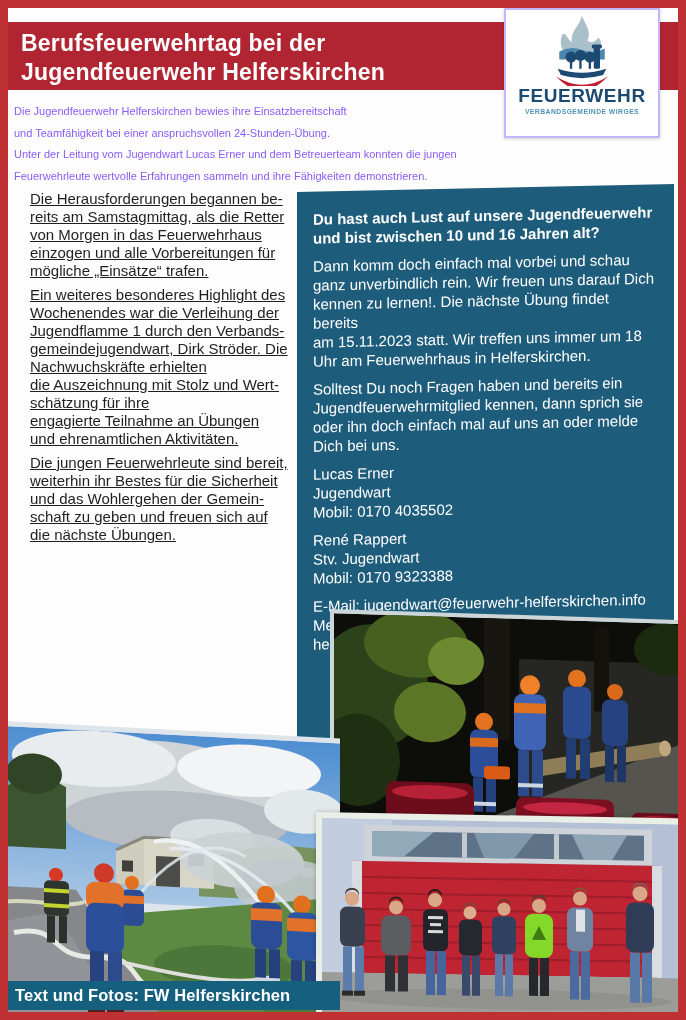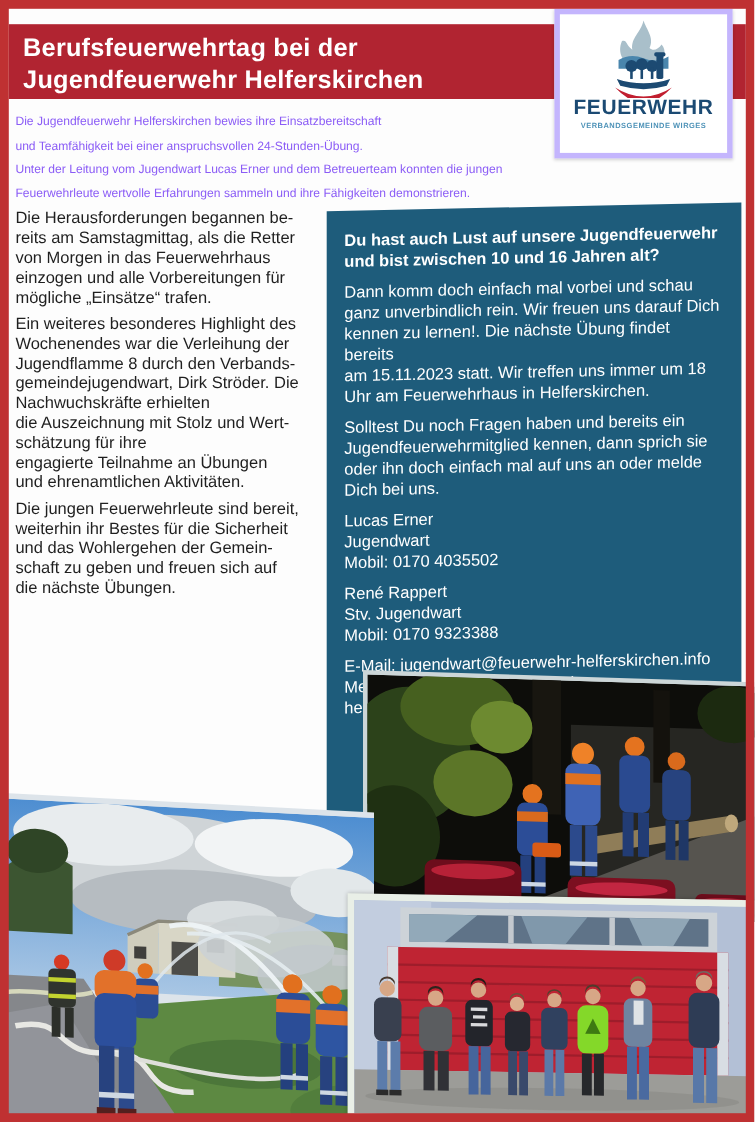--- a/index.html
+++ b/index.html
@@ -14,36 +14,36 @@
   
   .band{position:absolute;left:8px;top:22px;width:670px;height:68px;background:#b12431;z-index:1;}
   .band h1{
     margin:0;padding:7px 0 0 13px;color:#ffffff;font-size:23px;line-height:29px;
     font-weight:bold;white-space:pre-line;letter-spacing:.2px;
   }
 
   
   .logo-box{
     position:absolute;left:504px;top:8px;width:152px;height:126px;background:#ffffff;
-    border:5px solid #c4b5fd;box-shadow:0 1px 3px rgba(0,0,0,.18);z-index:12;
+    border:2px solid #c4b5fd;box-shadow:0 1px 3px rgba(0,0,0,.18);z-index:12;
     display:flex;flex-direction:column;align-items:center;justify-content:flex-start;
   }
   .logo-box svg{margin-top:4px;}
   .logo-name{font-size:19px;font-weight:bold;color:#1b4a73;letter-spacing:.6px;line-height:20px;}
   .logo-sub{font-size:6.8px;font-weight:bold;color:#4f93b8;letter-spacing:.45px;margin-top:2px;}
 
   
   .intro{
     position:absolute;left:14px;top:101px;width:660px;color:#8b5cf6;
     font-size:11px;line-height:21.5px;white-space:pre-line;z-index:2;
   }
 
   
   .article{position:absolute;left:14px;top:190px;width:292px;z-index:2;color:#1f1f1f;}
-  .article p{margin:0 0 6px 0;font-size:15px;line-height:18px;white-space:pre-line;}
+  .article p{margin:0 0 6px 16px;font-size:15px;line-height:18px;white-space:pre-line;text-decoration:underline;}
 
   
   .info-box{
     position:absolute;left:297px;top:192px;width:377px;height:642px;background:#1e5c7b;
     transform:skewY(-1.2deg);transform-origin:0 0;z-index:3;color:#ffffff;
     padding:18px 16px;box-sizing:border-box;
   }
   .info-box h2{margin:0 0 9px 0;font-size:15px;line-height:19px;font-weight:bold;white-space:pre-line;}
   .info-box p{margin:0 0 9px 0;font-size:15px;line-height:19px;white-space:pre-line;}
   .contact div{font-size:15px;line-height:19px;}
@@ -109,21 +109,21 @@
 Feuerwehrleute wertvolle Erfahrungen sammeln und ihre Fähigkeiten demonstrieren.</div>
 
   <div class="article">
     <p>Die Herausforderungen begannen be-
 reits am Samstagmittag, als die Retter
 von Morgen in das Feuerwehrhaus
 einzogen und alle Vorbereitungen für
 mögliche „Einsätze“ trafen.</p>
     <p>Ein weiteres besonderes Highlight des
 Wochenendes war die Verleihung der
-Jugendflamme 8 durch den Verbands-
+Jugendflamme 1 durch den Verbands-
 gemeindejugendwart, Dirk Ströder. Die
 Nachwuchskräfte erhielten
 die Auszeichnung mit Stolz und Wert-
 schätzung für ihre
 engagierte Teilnahme an Übungen
 und ehrenamtlichen Aktivitäten.</p>
     <p>Die jungen Feuerwehrleute sind bereit,
 weiterhin ihr Bestes für die Sicherheit
 und das Wohlergehen der Gemein-
 schaft zu geben und freuen sich auf
@@ -377,15 +377,18 @@
       <g>
         <circle cx="318" cy="70" r="7.5" fill="#d7a786"></circle>
           <path d="M310.5,68 a7.5,7.5 0 0 1 15,0 l0,-3 a7.5,6 0 0 0 -15,0 Z" fill="#6d6a62"></path>
         <rect x="304" y="79" width="28" height="50" rx="8" fill="#2e3c55"></rect>
         <rect x="308" y="129" width="10" height="50" fill="#5878a8"></rect>
           <rect x="320" y="129" width="10" height="50" fill="#5878a8"></rect>
       </g>
     </svg>
   </div>
 
+  <div class="credit">
+    <span>Text und Fotos: FW Helferskirchen</span>
+  </div>
 
   <div class="frame"></div>
 </div>
 
 </body></html>

